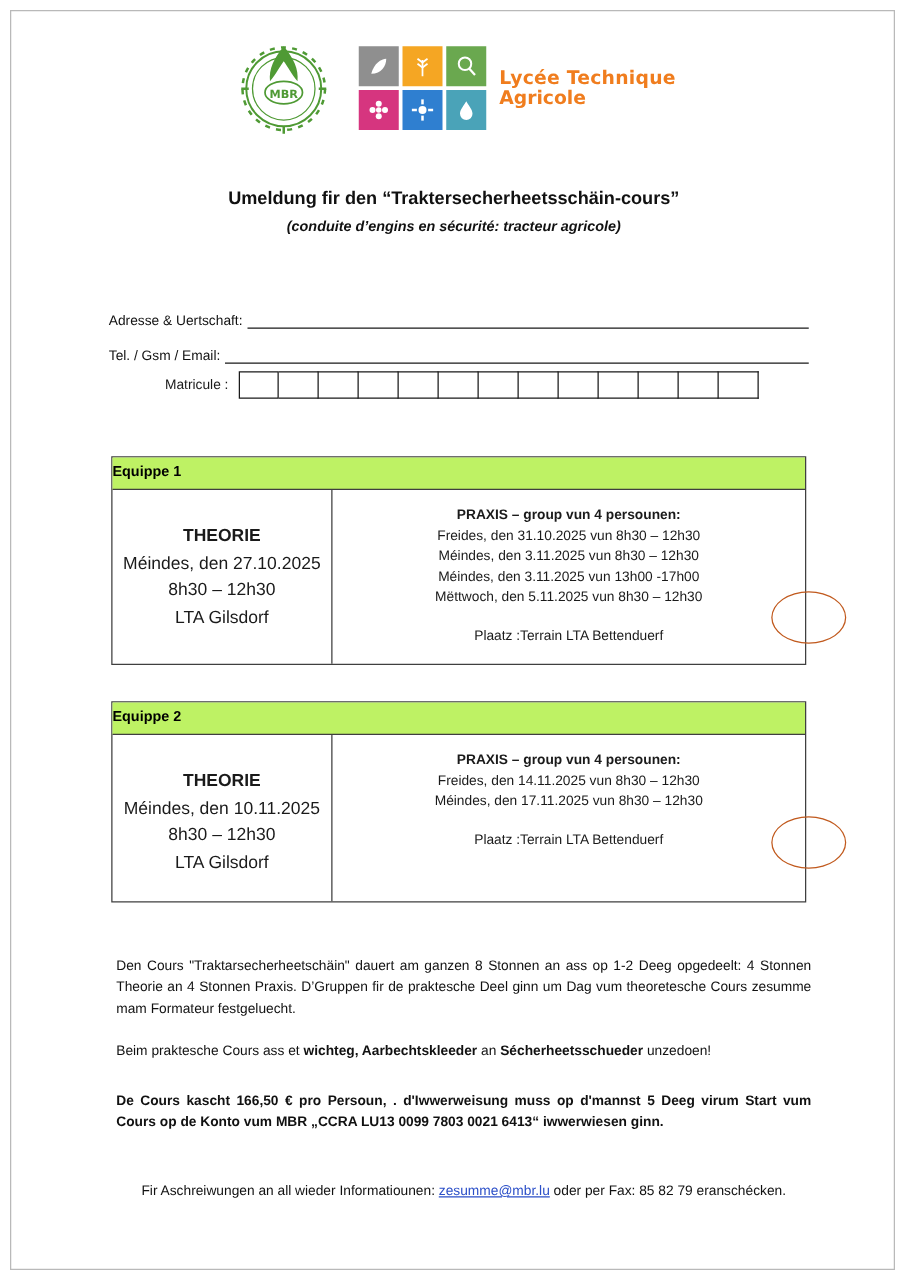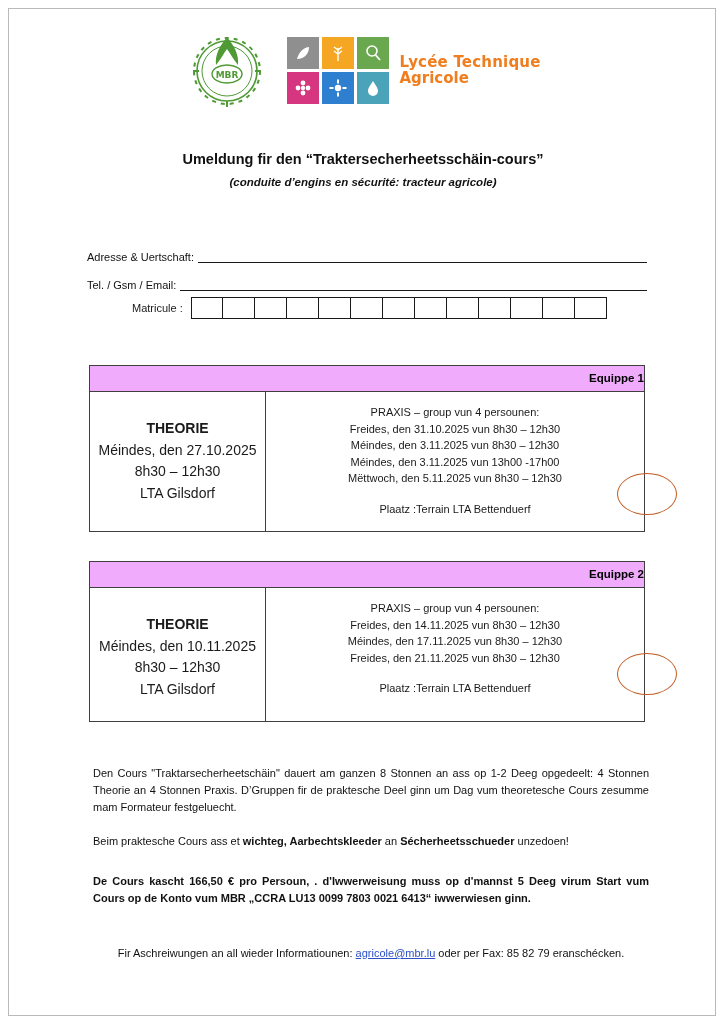--- a/index.html
+++ b/index.html
@@ -82,46 +82,46 @@
   
   .eq-table {
     position: absolute;
     left: 80px;
     width: 556px;
     border: 1px solid #3f3f3f;
   }
   .eq1 { top: 356px; }
   .eq2 { top: 552px; }
   .eq-header {
-    background: #f0abfc;
+    background: #bef264;
     color: #000;
     font-size: 11.5px;
     font-weight: bold;
-    text-align: right;
+    text-align: left;
     padding: 6px 0 7px;
     border-bottom: 1px solid #3f3f3f;
   }
   .eq-body { display: flex; }
   .eq-left {
     width: 176px;
     border-right: 1px solid #3f3f3f;
     padding: 26px 6px 20px;
     text-align: center;
     font-size: 14px;
     line-height: 1.55;
   }
   .eq-left .th { font-weight: bold; }
   .eq-right {
     flex: 1;
     padding: 12px 8px 14px;
     text-align: center;
     font-size: 11px;
     line-height: 1.5;
   }
-  .eq-right .praxis-title { font-weight: normal; }
+  .eq-right .praxis-title { font-weight: bold; }
   .eq-right .place { margin-top: 14px; }
 
   
   .annot {
     position: absolute;
     width: 60px; height: 42px;
     border: 1.4px solid #c15a1e;
     border-radius: 50%;
     background: transparent;
   }
@@ -291,32 +291,31 @@
       <div class="eq-left">
         <div class="th">THEORIE</div>
         <div>Méindes, den 10.11.2025</div>
         <div>8h30 – 12h30</div>
         <div>LTA Gilsdorf</div>
       </div>
       <div class="eq-right">
         <div class="praxis-title">PRAXIS – group vun 4 persounen:</div>
         <div>Freides, den 14.11.2025 vun 8h30 – 12h30</div>
         <div>Méindes, den 17.11.2025 vun 8h30 – 12h30</div>
-        <div>Freides, den 21.11.2025 vun 8h30 – 12h30</div>
         <div class="place">Plaatz :Terrain LTA Bettenduerf</div>
       </div>
     </div>
   </div>
   <div class="annot annot-2"></div>
 
   <div class="para p1">Den Cours "Traktarsecherheetschäin" dauert am ganzen 8 Stonnen an ass op  1-2 Deeg opgedeelt: 4 Stonnen Theorie an 4 Stonnen Praxis. D’Gruppen fir de praktesche Deel ginn um Dag vum theoretesche Cours zesumme mam Formateur festgeluecht.</div>
 
   <div class="para p2">
     <span class="reg">Beim praktesche Cours ass et </span><span>wichteg, Aarbechtskleeder</span><span class="reg"> an </span><span>Sécherheetsschueder</span><span class="reg"> unzedoen!</span>
   </div>
 
   <div class="para p3">De Cours kascht 166,50 € pro Persoun, . d'Iwwerweisung muss op d'mannst 5 Deeg virum Start vum Cours op de Konto vum MBR „CCRA LU13 0099 7803 0021 6413“ iwwerwiesen ginn.</div>
 
   <div class="para p4">
-    <span>Fir Aschreiwungen an all wieder Informatiounen: </span><a href="#">agricole@mbr.lu</a><span> oder per Fax: 85 82 79 </span><span>eranschécken.</span>
+    <span>Fir Aschreiwungen an all wieder Informatiounen: </span><a href="#">zesumme@mbr.lu</a><span> oder per Fax: 85 82 79 </span><span>eranschécken.</span>
   </div>
 
 </div>
 
 </body></html>

